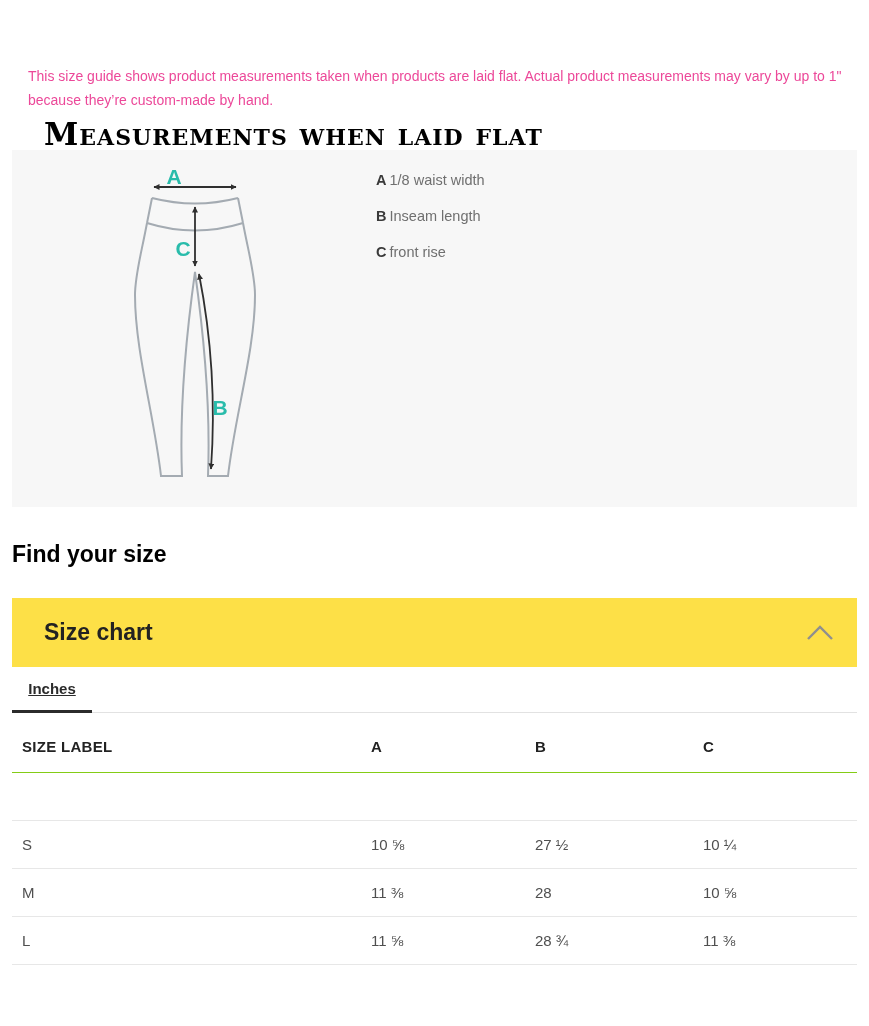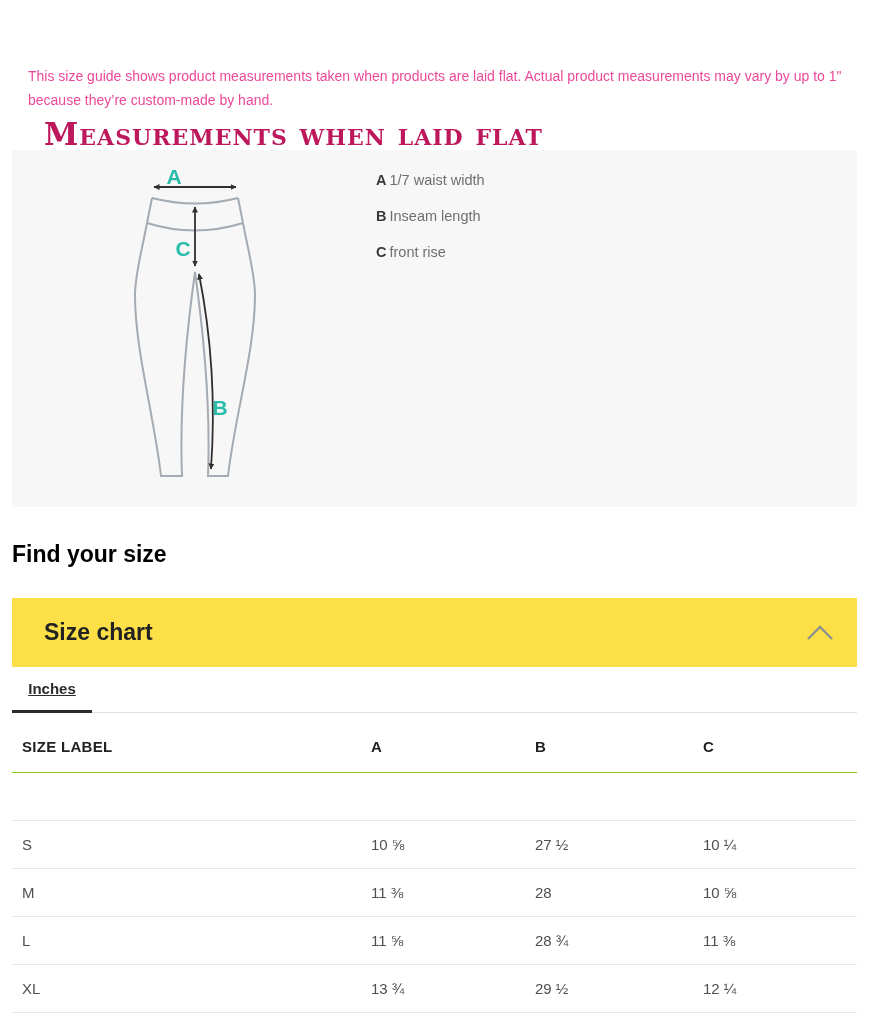--- a/index.html
+++ b/index.html
@@ -14,21 +14,21 @@
     font-family:"Liberation Sans",sans-serif;
   }
   .intro{
     position:absolute;left:28px;top:64px;width:842px;
     font-size:14px;line-height:24px;color:#ec4899;
   }
   .flat-heading{
     position:absolute;left:44px;top:116px;z-index:2;
     font-family:"DejaVu Serif",serif;
     font-variant:small-caps;font-weight:700;font-size:31px;
-    letter-spacing:1px;color:#be185d;white-space:nowrap;
+    letter-spacing:1px;color:#000000;white-space:nowrap;
   }
   .measure-panel{
     position:absolute;left:12px;top:150px;width:845px;height:357px;
     background:#f7f7f7;z-index:1;
   }
   .diagram{position:absolute;left:66px;top:10px;}
   .diagram text{
     font-family:"Liberation Sans",sans-serif;font-weight:bold;
     font-size:21px;fill:var(--accent);
   }
@@ -102,21 +102,21 @@
       <line x1="117" y1="47" x2="117" y2="106" stroke="#2f2f2f" stroke-width="1.8" marker-start="url(#ah)" marker-end="url(#ah)"></line>
       <path d="M121,114 Q140,210 133,309" fill="none" stroke="#2f2f2f" stroke-width="1.8" marker-start="url(#ah)" marker-end="url(#ah)"></path>
 
       <text x="96" y="24" text-anchor="middle">A</text>
       <text x="105" y="96" text-anchor="middle">C</text>
       <text x="142" y="255" text-anchor="middle">B</text>
     </svg>
 
     <ul class="legend">
       <li>
-        <b>A</b><span>1/7 waist width</span>
+        <b>A</b><span>1/8 waist width</span>
       </li>
       <li>
         <b>B</b><span>Inseam length</span>
       </li>
       <li>
         <b>C</b><span>front rise</span>
       </li>
     </ul>
   </section>
 
@@ -168,22 +168,16 @@
         <td>11 ⅜</td>
         <td>28</td>
         <td>10 ⅝</td>
       </tr>
       <tr>
         <td>L</td>
         <td>11 ⅝</td>
         <td>28 ¾</td>
         <td>11 ⅜</td>
       </tr>
-      <tr>
-        <td>XL</td>
-        <td>13 ¾</td>
-        <td>29 ½</td>
-        <td>12 ¼</td>
-      </tr>
     </tbody>
   </table>
 
 </div>
 
 </body></html>

